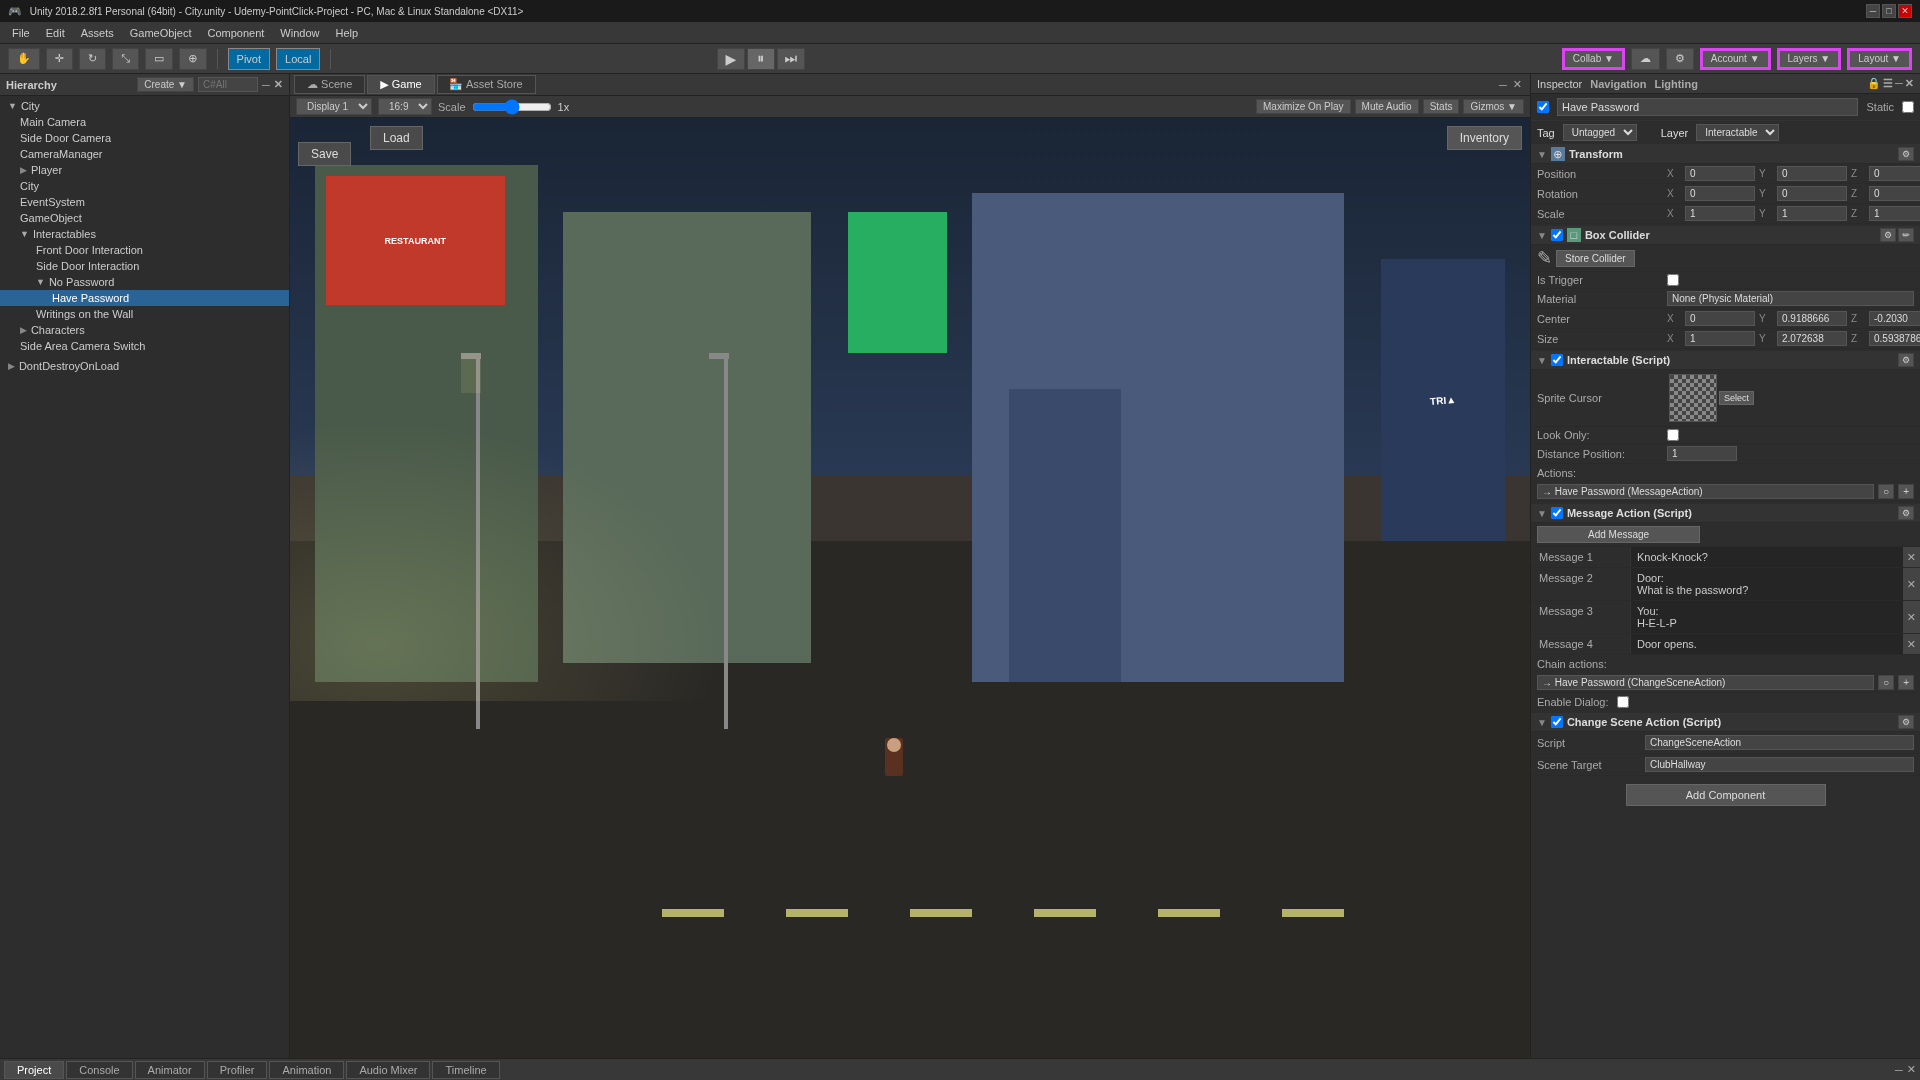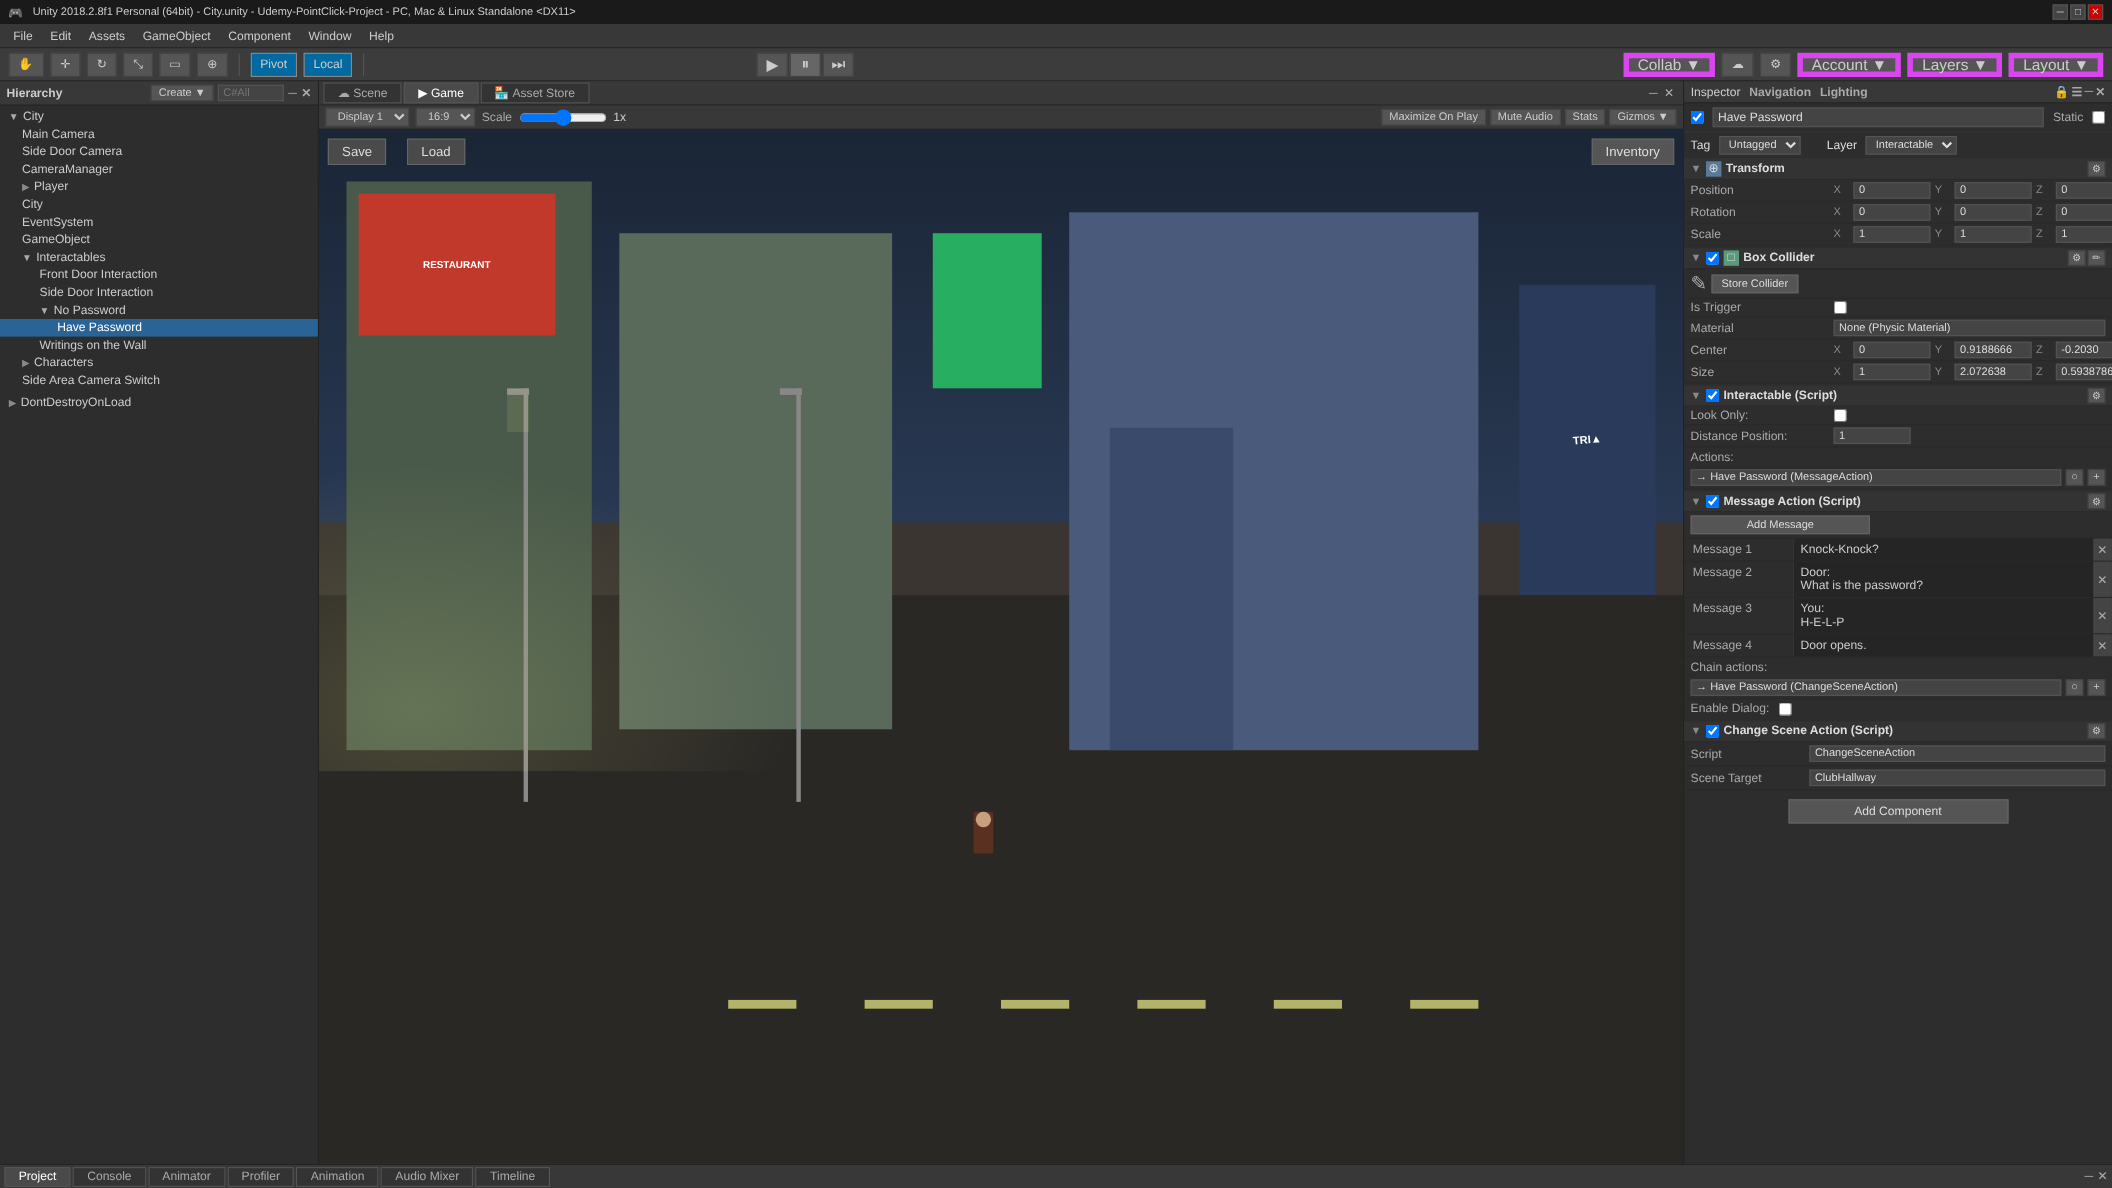--- a/index.html
+++ b/index.html
@@ -14,21 +14,21 @@
     #menubar { background: #383838; height: 22px; display: flex; align-items: center; padding: 0 4px; border-bottom: 1px solid #222; }
     .menu-item { padding: 2px 8px; cursor: pointer; color: #ccc; font-size: 11px; }
     
     
     #toolbar { background: #3c3c3c; height: 30px; display: flex; align-items: center; padding: 0 8px; gap: 6px; border-bottom: 1px solid #222; }
     .toolbar-btn { background: #555; border: 1px solid #444; color: #ccc; padding: 2px 8px; font-size: 11px; cursor: pointer; height: 22px; display: flex; align-items: center; gap: 3px; }
     .toolbar-btn.active { background: #0369a1; border-color: #888; }
     .toolbar-separator { width: 1px; height: 20px; background: #555; margin: 0 4px; }
     .play-btn { background: #555; border: 1px solid #444; color: #ccc; width: 28px; height: 22px; display: flex; align-items: center; justify-content: center; cursor: pointer; font-size: 14px; }
     .toolbar-right { margin-left: auto; display: flex; align-items: center; gap: 6px; }
-    .toolbar-dropdown { background: #555; border: 5px solid #d946ef; color: #ccc; padding: 2px 8px; font-size: 14px; cursor: pointer; height: 22px; display: flex; align-items: center; gap: 4px; }
+    .toolbar-dropdown { background: #555; border: 3px solid #d946ef; color: #ccc; padding: 2px 8px; font-size: 10px; cursor: pointer; height: 22px; display: flex; align-items: center; gap: 4px; }
     
     
     #main { display: flex; height: calc(1080px - 22px - 22px - 30px - 22px); }
     
     
     #left-panel { width: 290px; background: #2d2d2d; border-right: 1px solid #222; display: flex; flex-direction: column; }
     #hierarchy-header { background: #383838; padding: 3px 6px; display: flex; align-items: center; justify-content: space-between; border-bottom: 1px solid #222; }
     #hierarchy-header span { font-size: 11px; color: #ccc; font-weight: bold; }
     .hier-create { background: #555; border: 1px solid #444; color: #ccc; padding: 1px 6px; font-size: 10px; cursor: pointer; }
     #hierarchy-content { flex: 1; overflow-y: auto; padding: 2px 0; }
@@ -44,21 +44,21 @@
     #center-panel { flex: 1; display: flex; flex-direction: column; }
     #scene-tabs { background: #383838; height: 22px; display: flex; align-items: center; padding: 0 4px; border-bottom: 1px solid #222; }
     .scene-tab { padding: 2px 12px; cursor: pointer; color: #aaa; font-size: 11px; background: #333; border: 1px solid #555; margin-right: 2px; }
     .scene-tab.active { color: #fff; background: #4a4a4a; }
     #scene-toolbar { background: #383838; height: 22px; display: flex; align-items: center; padding: 0 6px; gap: 6px; border-bottom: 1px solid #222; font-size: 11px; }
     .scene-ctrl { background: #555; border: 1px solid #444; color: #ccc; padding: 1px 6px; font-size: 10px; cursor: pointer; }
     #game-view { flex: 1; background: #1a1a1a; position: relative; overflow: hidden; }
     
     
     .game-btn { position: absolute; background: #4a4a4a; border: 1px solid #666; color: #ddd; padding: 4px 12px; font-size: 12px; cursor: pointer; }
-    #save-btn { top: 8px; left: 8px; }
+    #save-btn { top: 24px; left: 8px; }
     #load-btn { top: 8px; left: 80px; }
     #inventory-btn { top: 8px; right: 8px; background: #555; }
     
     
     #right-panel { width: 390px; background: #2d2d2d; border-left: 1px solid #222; display: flex; flex-direction: column; overflow: hidden; }
     #inspector-header { background: #383838; padding: 3px 6px; display: flex; align-items: center; gap: 8px; border-bottom: 1px solid #222; }
     #inspector-header span { font-size: 11px; color: #ccc; font-weight: bold; }
     #inspector-content { flex: 1; overflow-y: auto; padding: 0; }
     
     
@@ -445,20 +445,25 @@
 
       <div class="insp-section-header" style="margin-top:2px;">
         <span style="color:#888;font-size:10px;">▼</span>
         <input type="checkbox" checked="" class="checkbox-small" style="">
         <span class="section-title">Interactable (Script)</span>
         <div class="section-buttons">
           <button class="section-btn">⚙</button>
         </div>
       </div>
       <div class="comp-row">
+        <span class="comp-label">Sprite Cursor</span>
+        <div class="sprite-preview"></div>
+        <button style="background:#555;border:1px solid #666;color:#ddd;padding:1px 4px;font-size:9px;">Select</button>
+      </div>
+      <div class="comp-row">
         <span class="comp-label">Look Only:</span>
         <input type="checkbox" class="checkbox-small" style="">
       </div>
       <div class="comp-row">
         <span class="comp-label">Distance Position:</span>
         <input class="comp-field" type="text" value="1" style="">
       </div>
       <div class="actions-row">
         <span class="actions-label">Actions:</span>
       </div>

